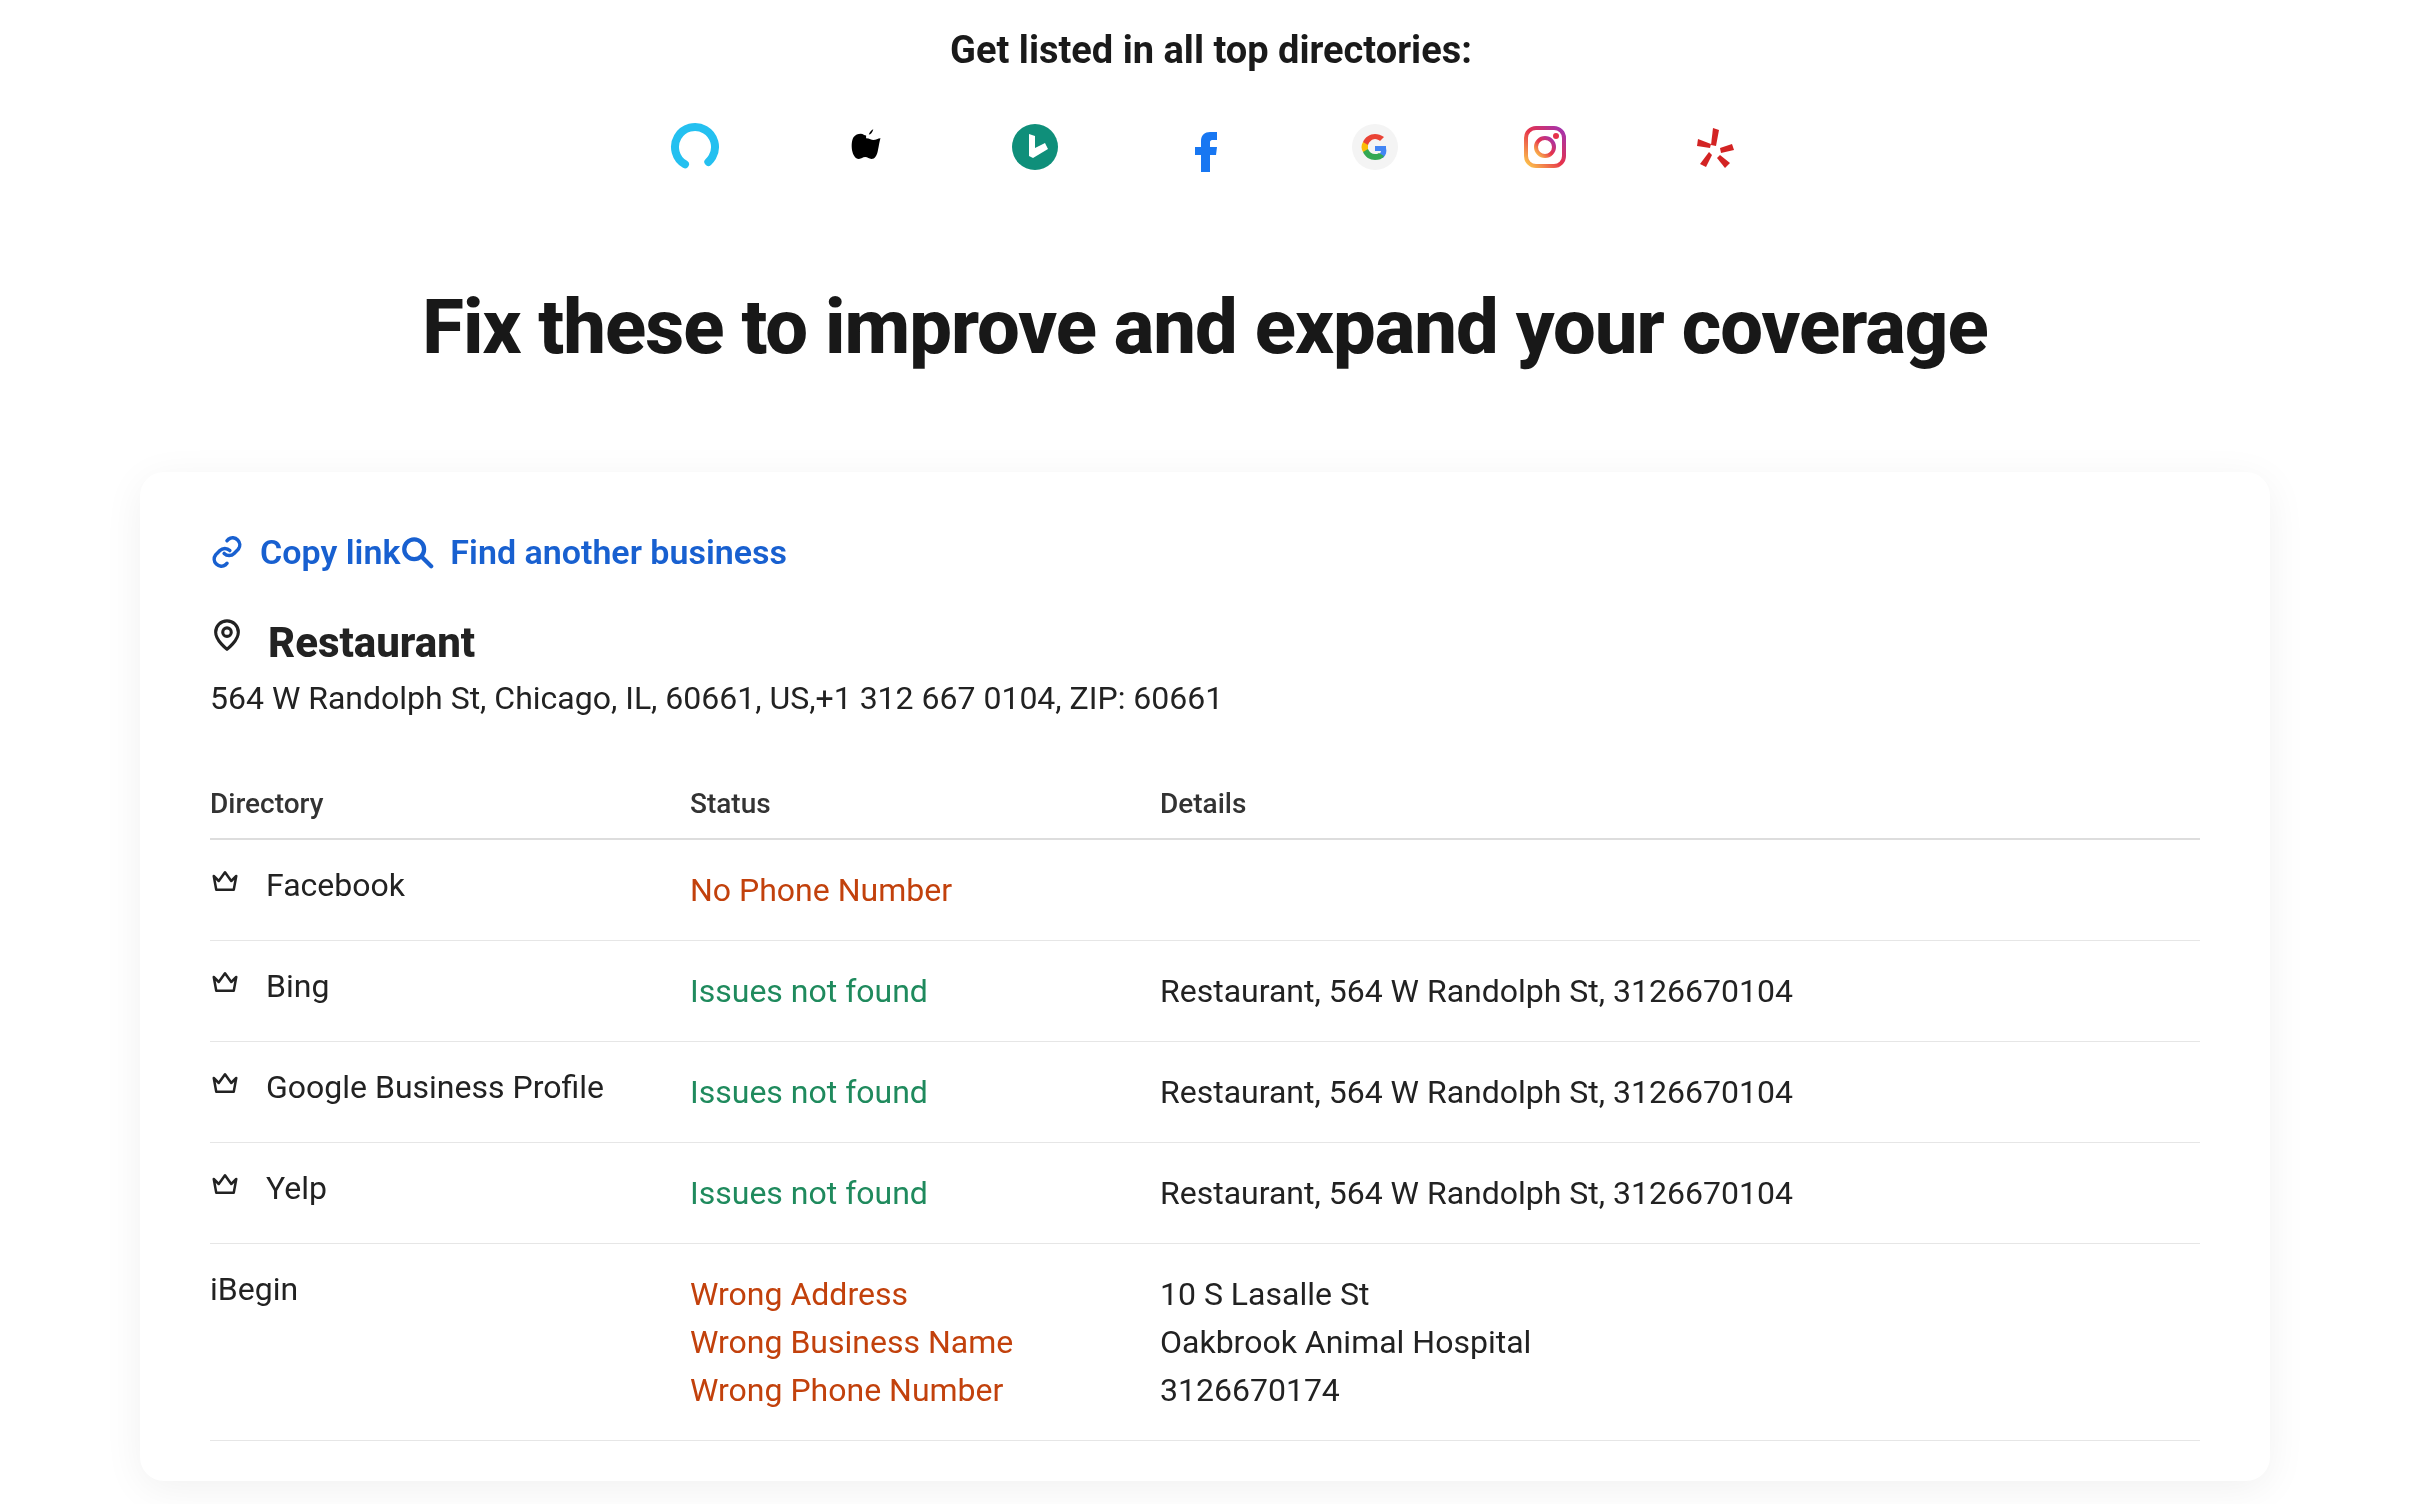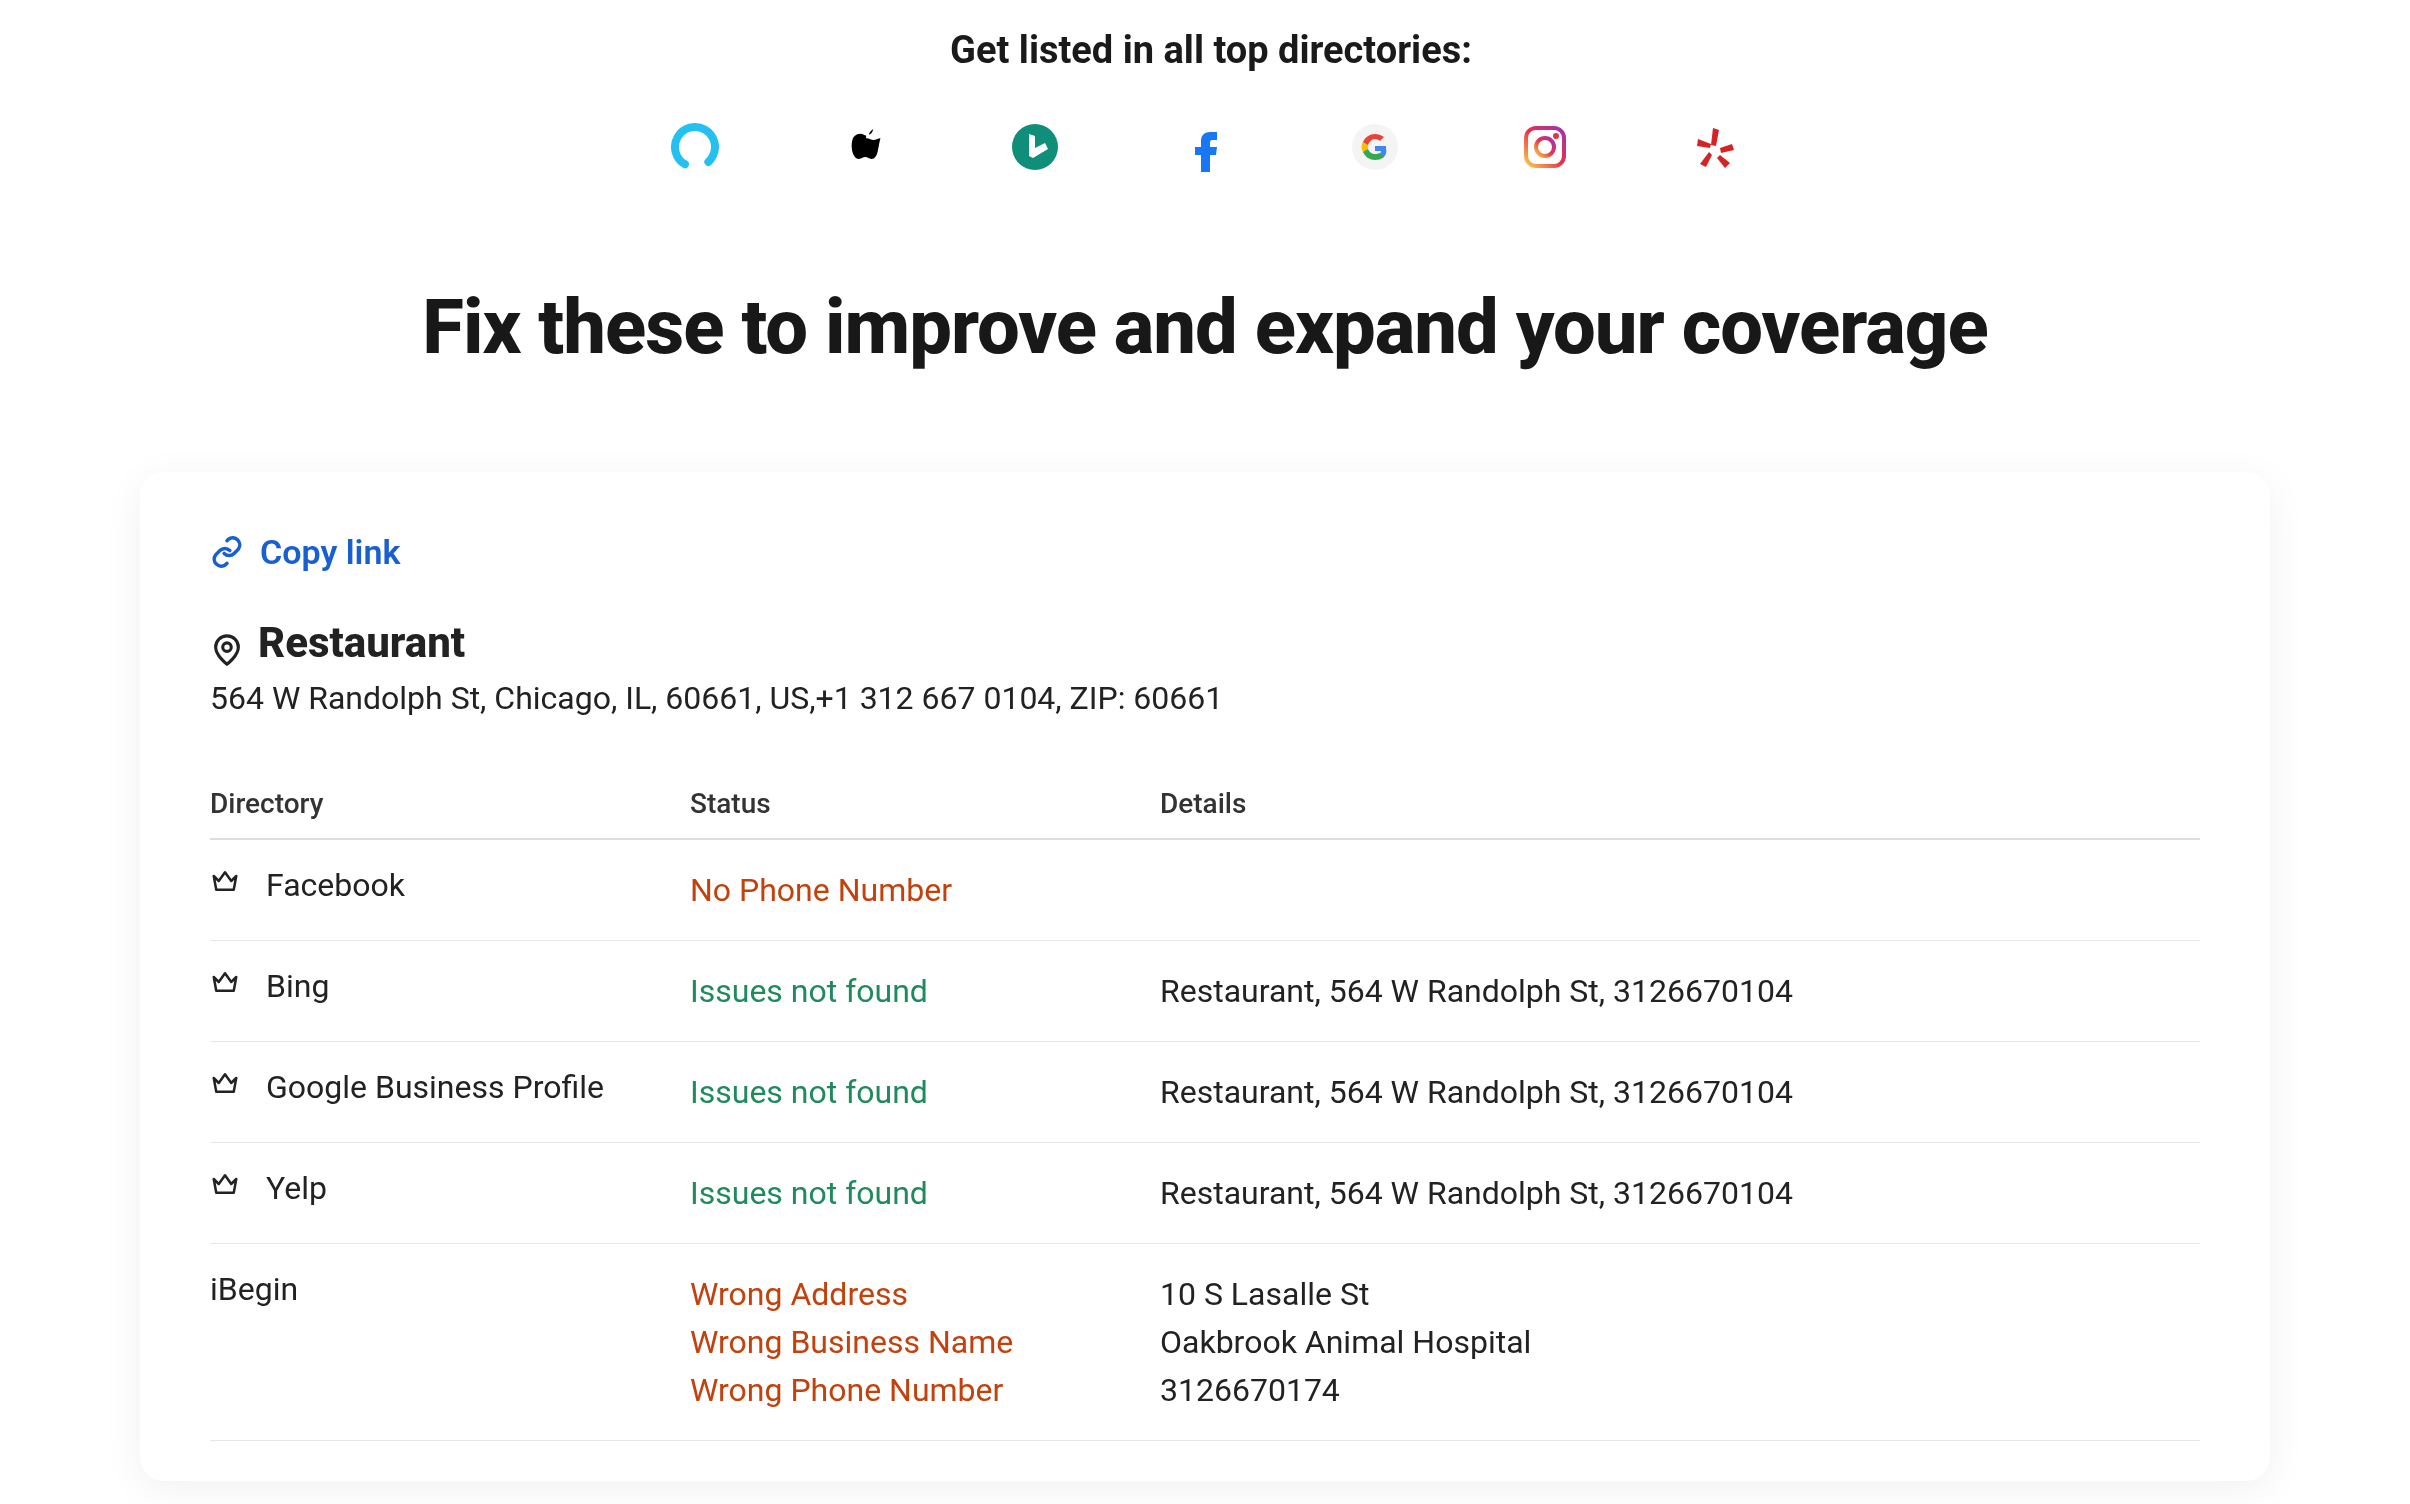--- a/index.html
+++ b/index.html
@@ -74,22 +74,22 @@
     cursor: pointer;
   }
   .action-link svg { width: 34px; height: 34px; }
   .biz-header {
     margin-top: 46px;
   }
   .biz-name {
     font-size: 42px;
     font-weight: 800;
     display: flex;
-    align-items: flex-end;
-    gap: 14px;
+    align-items: flex-start;
+    gap: 24px;
     color: #222;
   }
   .biz-name svg { width: 34px; height: 34px; }
   .biz-address {
     font-size: 32px;
     color: #222;
     margin-top: 12px;
   }
   .table {
     width: 100%;
@@ -187,20 +187,27 @@
 
 <div class="card">
   <div class="card-top">
     <div class="actions">
       <span class="action-link">
         <svg viewBox="0 0 24 24">
             <path fill="none" stroke="#1860d0" stroke-width="2.5" stroke-linecap="round" d="M10 13a5 5 0 007 0l3-3a5 5 0 00-7-7l-1 1M14 11a5 5 0 00-7 0l-3 3a5 5 0 007 7l1-1"></path>
           </svg>
         <span>Copy link</span>
       </span>
+      <span class="action-link">
+        <svg viewBox="0 0 24 24">
+            <circle cx="10" cy="10" r="7" fill="none" stroke="#1860d0" stroke-width="3"></circle>
+            <line x1="16" y1="16" x2="22" y2="22" stroke="#1860d0" stroke-width="3" stroke-linecap="round"></line>
+          </svg>
+        <span>Find another business</span>
+      </span>
     </div>
   </div>
 
   <div class="biz-header">
     <div class="biz-name">
       <svg viewBox="0 0 24 24">
           <circle cx="12" cy="10" r="3" fill="none" stroke="#222" stroke-width="2.2"></circle>
           <path d="M12 2a8 8 0 018 8c0 6-8 12-8 12S4 16 4 10a8 8 0 018-8z" fill="none" stroke="#222" stroke-width="2.2"></path>
         </svg>
       <span>Restaurant</span>

